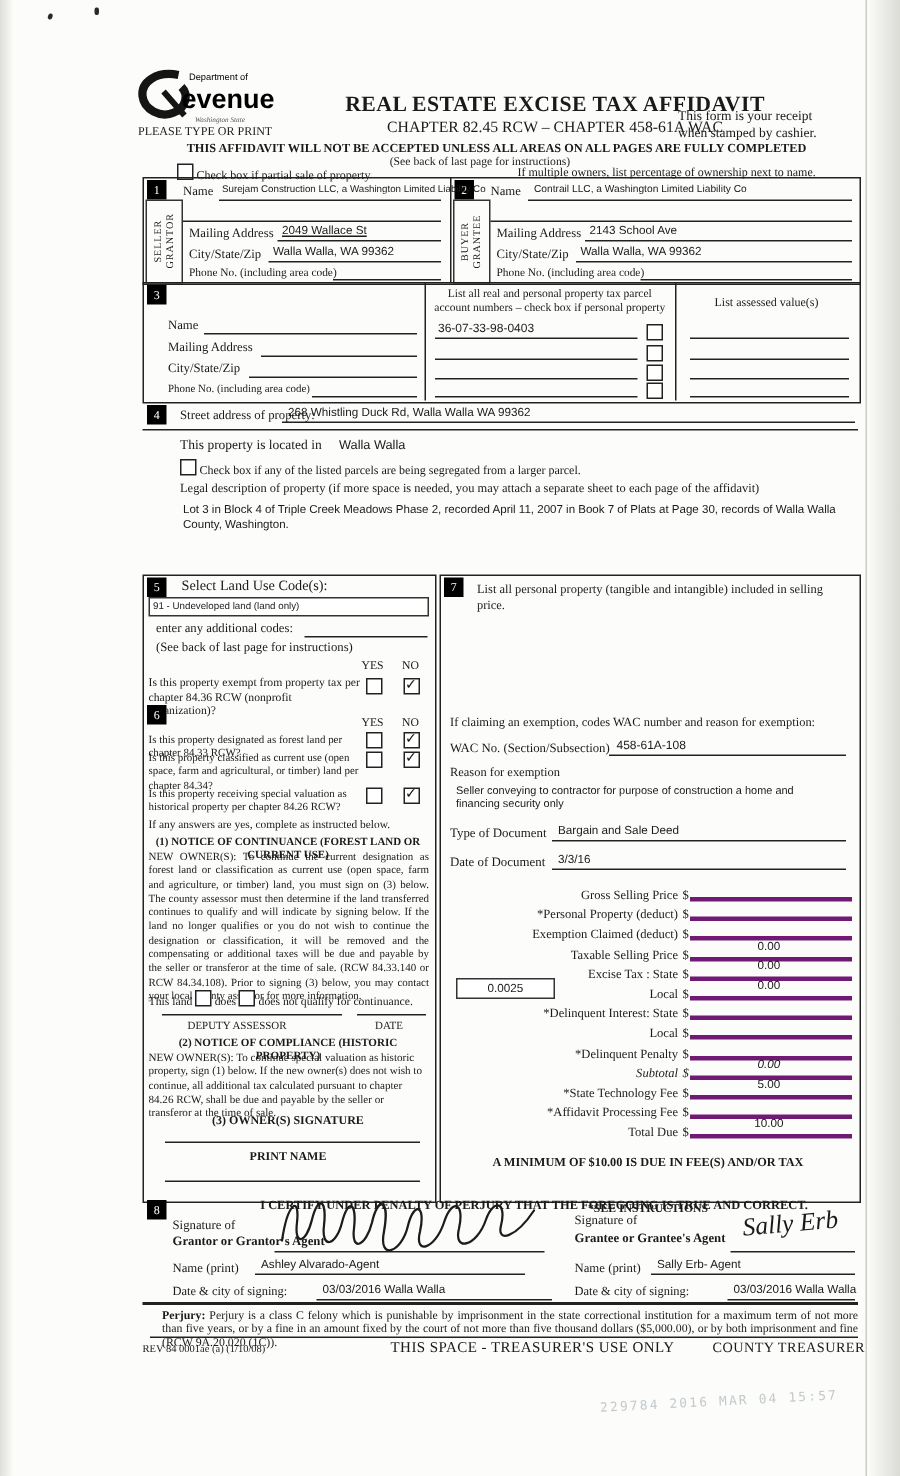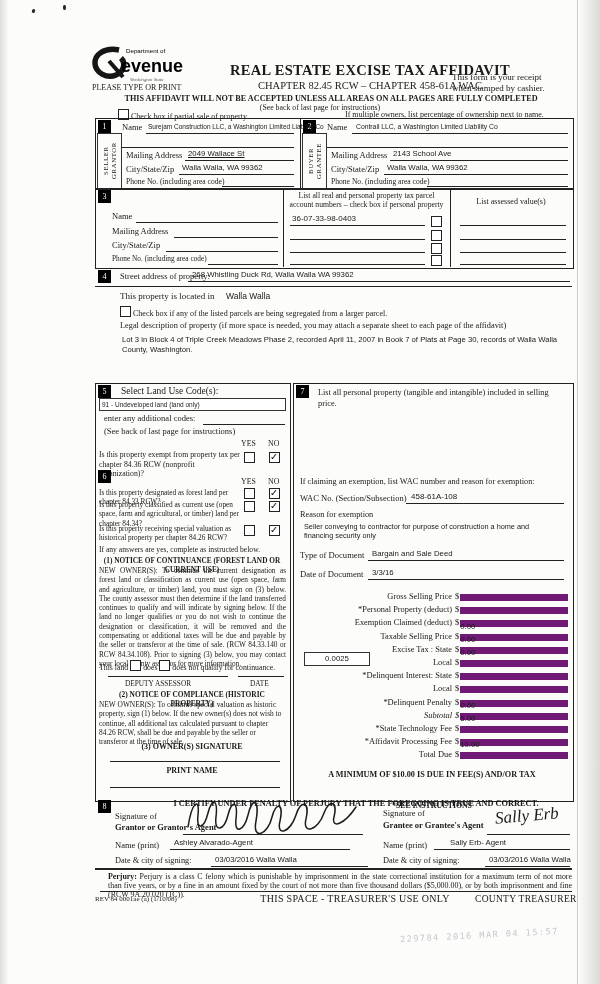--- a/index.html
+++ b/index.html
@@ -26,21 +26,21 @@
   .cb.abs-cb{position:absolute;}
   
   .formbox{position:absolute;border:1.2px solid #222;background:transparent;}
   .vdiv{position:absolute;width:1px;background:#222;}
   .sidebox{position:absolute;width:23px;border:0.8px solid #333;display:flex;justify-content:center;gap:1px;padding:2px 0;}
   .vtxt{writing-mode:vertical-rl;transform:rotate(180deg);font-size:6.8px;letter-spacing:.6px;text-align:center;}
   
   .feerow{position:absolute;left:300px;width:268px;height:13px;display:flex;align-items:flex-end;font-size:8.4px;}
   .feelabel{width:152px;text-align:right;white-space:nowrap;}
   .dollar{margin:0 1px 0 3px;}
-  .feeline{flex:1;border-bottom:7px solid #701a75;text-align:left;height:12px;}
+  .feeline{flex:1;border-bottom:3px solid #701a75;text-align:center;height:12px;}
   .feeval{font-family:"Liberation Sans",sans-serif;font-size:7.8px;padding-right:3px;}
   .ratebox{position:absolute;border:1px solid #333;text-align:center;font-family:"Liberation Sans",sans-serif;font-size:7.8px;line-height:11px;background:#fff;}
   .script{font-family:"Liberation Serif",serif;font-style:italic;font-size:17px;white-space:nowrap;}
   .stamp{position:absolute;transform:rotate(-3deg);color:#c3c9cc;font-family:"DejaVu Sans Mono",monospace;font-size:8.5px;letter-spacing:1.5px;white-space:nowrap;}
   .para{line-height:9.3px;}
 </style>
 </head>
 <body>
 
 <div class="page">
@@ -200,21 +200,21 @@
   <div class="abs b ctr" style="left:98px;top:690px;width:188px;font-size:7.4px;">(2) NOTICE OF COMPLIANCE (HISTORIC PROPERTY)</div>
   <div class="abs para" style="left:99px;top:700px;width:187px;font-size:7.4px;">NEW OWNER(S): To continue special valuation as historic property, sign (1) below. If the new owner(s) does not wish to continue, all additional tax calculated pursuant to chapter 84.26 RCW, shall be due and payable by the seller or transferor at the time of sale.</div>
   <div class="abs b ctr" style="left:98px;top:742px;width:188px;font-size:8px;">(3) OWNER(S) SIGNATURE</div>
   <div class="line" style="left:110px;top:749px;width:170px;height:12px;"></div>
   <div class="abs b ctr" style="left:98px;top:766px;width:188px;font-size:8px;">PRINT NAME</div>
   <div class="line" style="left:110px;top:775px;width:170px;height:12px;"></div>
 
   <div class="formbox" style="left:293px;top:383px;width:279px;height:417px;"></div>
   <div class="secno" style="left:296px;top:385px;">7</div>
   <div class="abs" style="left:318px;top:387px;width:235px;font-size:8.3px;line-height:11px;">List all  personal property (tangible and intangible) included in selling price.</div>
-  <div class="abs" style="left:300px;top:477px;font-size:8.3px;">If claiming an exemption, list WAC number and reason for exemption:</div>
+  <div class="abs" style="left:300px;top:477px;font-size:8.3px;">If claiming an exemption, codes WAC number and reason for exemption:</div>
   <span class="abs lbl" style="left:300px;top:493px;">WAC No. (Section/Subsection)</span>
   <span class="abs val" style="left:411px;top:492px;font-size:8px;">458-61A-108</span>
   <div class="line" style="left:406px;top:491px;width:158px;height:12px;"></div>
   <div class="abs" style="left:300px;top:510px;font-size:8.3px;">Reason for exemption</div>
   <div class="abs val" style="left:304px;top:522px;width:245px;font-size:7.3px;white-space:normal;line-height:9.4px;">Seller conveying to contractor for purpose of construction a home and financing security only</div>
   <span class="abs lbl" style="left:300px;top:550px;font-size:8.6px;">Type of Document</span>
   <span class="abs val" style="left:372px;top:549px;">Bargain and Sale Deed</span>
   <div class="line" style="left:368px;top:548px;width:196px;height:12px;"></div>
   <span class="abs lbl" style="left:300px;top:569px;font-size:8.6px;">Date of Document</span>
   <span class="abs val" style="left:372px;top:568px;">3/3/16</span>
@@ -304,21 +304,21 @@
   <div class="line" style="left:170px;top:837px;width:180px;height:12px;"></div>
   <span class="abs lbl" style="left:115px;top:856px;font-size:8.3px;">Date &amp; city of signing:</span>
   <span class="abs val" style="left:215px;top:855px;">03/03/2016  Walla Walla</span>
   <div class="line" style="left:211px;top:854px;width:157px;height:12px;"></div>
 
   <span class="abs lbl" style="left:383px;top:808px;">Signature of</span>
   <span class="abs lbl b" style="left:383px;top:820px;">Grantee or Grantee's Agent</span>
   <span class="abs script" style="left:495px;top:806px;transform:rotate(-5deg);">Sally Erb</span>
   <div class="line" style="left:487px;top:822px;width:83px;height:12px;"></div>
   <span class="abs lbl" style="left:383px;top:840px;">Name (print)</span>
-  <span class="abs val" style="left:438px;top:838px;margin-left:12px;">Sally Erb- Agent</span>
+  <span class="abs val" style="left:438px;top:838px;">Sally Erb- Agent</span>
   <div class="line" style="left:434px;top:837px;width:136px;height:12px;"></div>
   <span class="abs lbl" style="left:383px;top:856px;font-size:8.3px;">Date &amp; city of signing:</span>
   <span class="abs val" style="left:489px;top:855px;">03/03/2016  Walla Walla</span>
   <div class="line" style="left:485px;top:854px;width:85px;height:12px;"></div>
 
   <div class="hline" style="left:95px;top:868px;width:477px;height:2px;"></div>
   <div class="abs" style="left:108px;top:872px;width:464px;font-size:7.9px;line-height:9px;text-align:justify;">
     <span class="b">Perjury:</span>
     <span>Perjury is a class C felony which is punishable by imprisonment in the state correctional institution for a maximum term of not more than five years, or by a fine in an amount fixed by the court of not more than five thousand dollars ($5,000.00), or by both imprisonment and fine (RCW 9A.20.020 (1C)).</span>
   </div>

